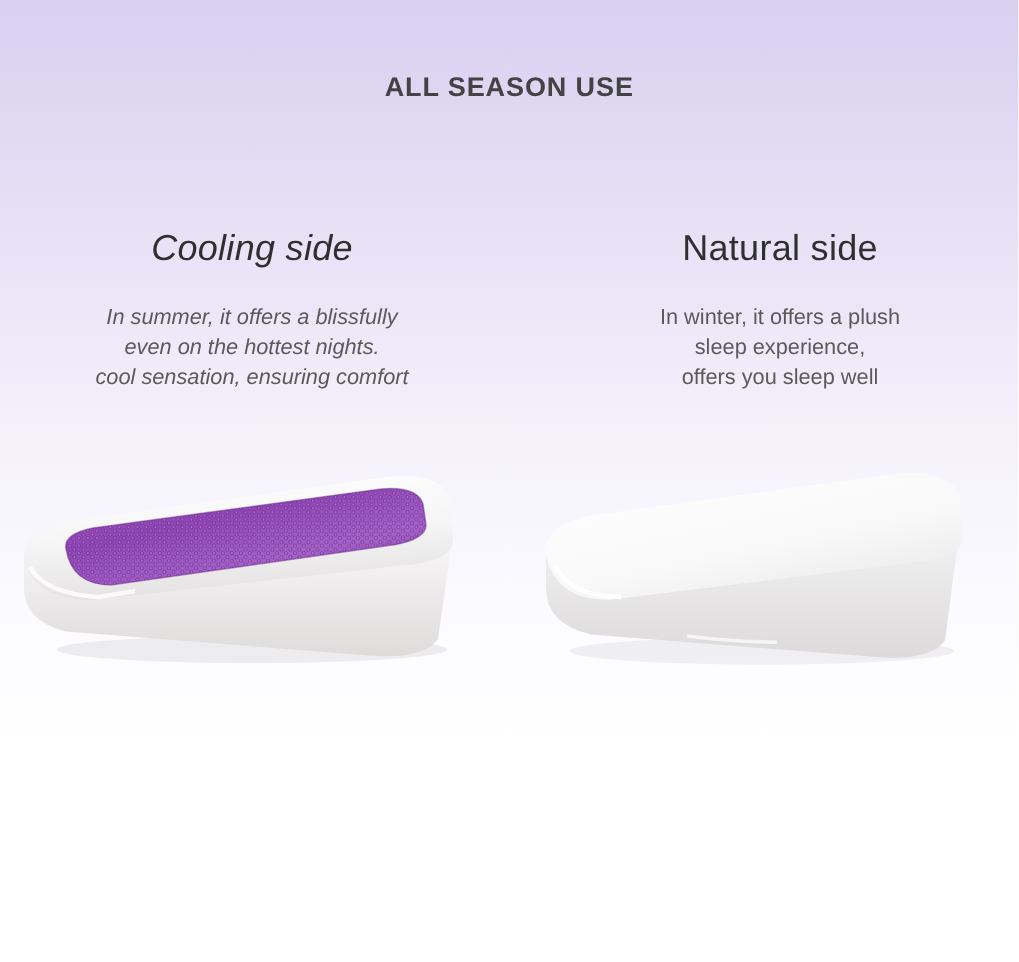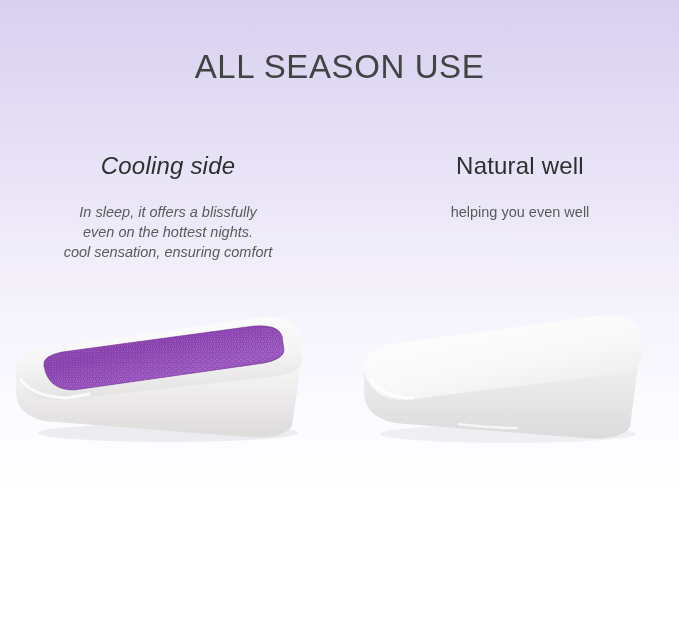--- a/index.html
+++ b/index.html
@@ -22,22 +22,22 @@
       #fbfaff 62%,
       #ffffff 78%,
       #ffffff 100%);
   }
 
   
   .title {
     position:absolute;
     top:48px; left:0; width:679px;
     text-align:center;
-    font-size:33px;
-    font-weight:normal;
+    font-size:18px;
+    font-weight:bold;
     letter-spacing:0.6px;
     color:#434343;
   }
 
   
   .col { position:absolute; top:152px; width:320px; }
   .col.left  { left:8px;font-style:italic; }
   .col.right { left:360px; }
   .col-title {
     text-align:center;
@@ -67,30 +67,32 @@
 </head>
 <body>
 
 <div id="page">
 
   <div class="title">ALL SEASON USE</div>
 
   <div class="col left">
     <div class="col-title">Cooling side</div>
     <div class="col-desc">
-      <span>In sleep, it offers a blissfully</span>
+      <span>In summer, it offers a blissfully</span>
       <span>even on the hottest nights.</span>
       <span>cool sensation, ensuring comfort</span>
     </div>
   </div>
 
   <div class="col right">
-    <div class="col-title">Natural well</div>
+    <div class="col-title">Natural side</div>
     <div class="col-desc">
-      <span>helping you even well</span>
+      <span>In winter, it offers a plush</span>
+      <span>sleep experience,</span>
+      <span>offers you sleep well</span>
     </div>
   </div>
 
   <div class="pillow-wrap left">
     <svg class="pillow-svg" viewBox="0 0 340 160" xmlns="http://www.w3.org/2000/svg">
       <defs>
         <linearGradient id="foamW" x1="0" y1="0" x2="0.2" y2="1">
           <stop offset="0%" stop-color="#ffffff"></stop>
           <stop offset="55%" stop-color="#f6f5f5"></stop>
           <stop offset="100%" stop-color="#e4e2e2"></stop>

